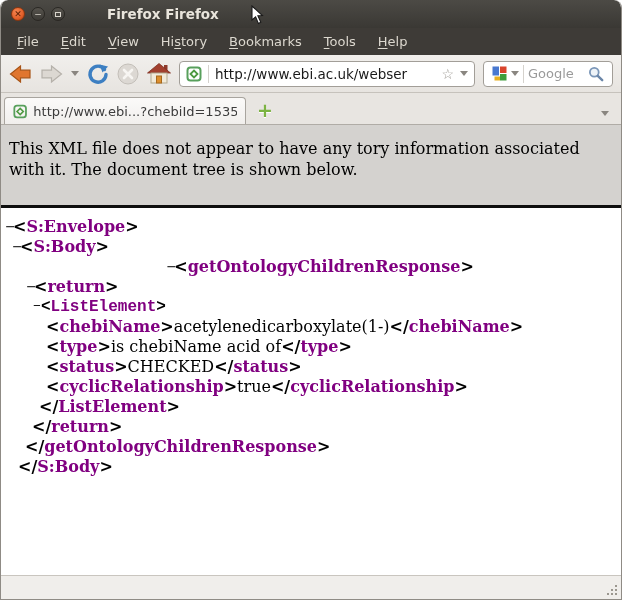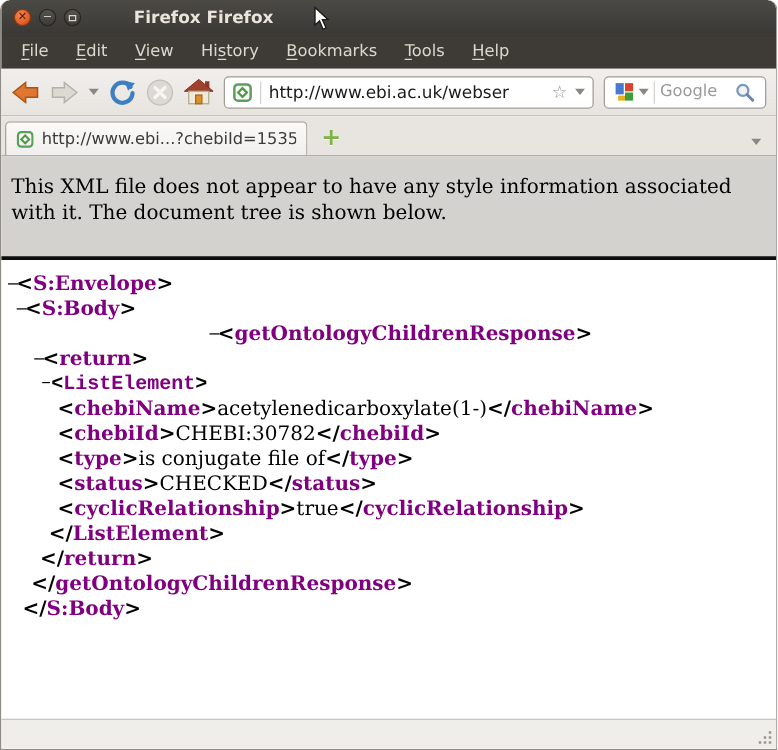--- a/index.html
+++ b/index.html
@@ -174,32 +174,31 @@
         <rect x="1.5" y="1.5" width="13" height="13" rx="3" fill="none" stroke="#58a05c" stroke-width="2"></rect>
         <path d="M4.5 8 L8 4.5 L11.5 8 L8 11.5 Z" fill="none" stroke="#4e9a41" stroke-width="1.8"></path>
       </svg>
       <span class="tab-title">http://www.ebi...?chebiId=15357</span>
     </div>
     <span class="newtab">+</span>
     <span class="caret-down listtabs"></span>
   </div>
 
   <div class="notice">
-    <span>This XML file does not appear to have any style information associated with it. The document tree is shown below.</span>
+    <span>This XML file does not appear to have any tory information associated with it. The document tree is shown below.</span>
   </div>
 
   <div class="content">
       <div class="xml-line" style="margin-left: 4px;"><span class="expander">−</span><span><span class="b">&lt;</span><span class="n">S:Envelope</span><span class="b">&gt;</span></span></div>
       <div class="xml-line" style="margin-left: 11px;"><span class="expander">−</span><span><span class="b">&lt;</span><span class="n">S:Body</span><span class="b">&gt;</span></span></div>
       <div class="xml-line" style="margin-left: 18px; text-align: center;"><span class="expander">−</span><span><span class="b">&lt;</span><span class="n">getOntologyChildrenResponse</span><span class="b">&gt;</span></span></div>
       <div class="xml-line" style="margin-left: 25px;"><span class="expander">−</span><span><span class="b">&lt;</span><span class="n">return</span><span class="b">&gt;</span></span></div>
       <div class="xml-line" style="margin-left: 32px; font-family: Liberation Mono, monospace;"><span class="expander">−</span><span><span class="b">&lt;</span><span class="n">ListElement</span><span class="b">&gt;</span></span></div>
       <div class="xml-line" style="margin-left: 45px;"><span><span class="b">&lt;</span><span class="n">chebiName</span><span class="b">&gt;</span></span><span class="t">acetylenedicarboxylate(1-)</span><span><span class="b">&lt;/</span><span class="n">chebiName</span><span class="b">&gt;</span></span></div>
-      <div class="xml-line" style="margin-left: 45px;"><span><span class="b">&lt;</span><span class="n">chebiId</span><span class="b">&gt;</span></span><span class="t">CHEBI:30782</span><span><span class="b">&lt;/</span><span class="n">chebiId</span><span class="b">&gt;</span></span></div>
-      <div class="xml-line" style="margin-left: 45px;"><span><span class="b">&lt;</span><span class="n">type</span><span class="b">&gt;</span></span><span class="t">is conjugate file of</span><span><span class="b">&lt;/</span><span class="n">type</span><span class="b">&gt;</span></span></div>
+      <div class="xml-line" style="margin-left: 45px;"><span><span class="b">&lt;</span><span class="n">type</span><span class="b">&gt;</span></span><span class="t">is chebiName acid of</span><span><span class="b">&lt;/</span><span class="n">type</span><span class="b">&gt;</span></span></div>
       <div class="xml-line" style="margin-left: 45px;"><span><span class="b">&lt;</span><span class="n">status</span><span class="b">&gt;</span></span><span class="t">CHECKED</span><span><span class="b">&lt;/</span><span class="n">status</span><span class="b">&gt;</span></span></div>
       <div class="xml-line" style="margin-left: 45px;"><span><span class="b">&lt;</span><span class="n">cyclicRelationship</span><span class="b">&gt;</span></span><span class="t">true</span><span><span class="b">&lt;/</span><span class="n">cyclicRelationship</span><span class="b">&gt;</span></span></div>
       <div class="xml-line" style="margin-left: 38px;"><span><span class="b">&lt;/</span><span class="n">ListElement</span><span class="b">&gt;</span></span></div>
       <div class="xml-line" style="margin-left: 31px;"><span><span class="b">&lt;/</span><span class="n">return</span><span class="b">&gt;</span></span></div>
       <div class="xml-line" style="margin-left: 24px;"><span><span class="b">&lt;/</span><span class="n">getOntologyChildrenResponse</span><span class="b">&gt;</span></span></div>
       <div class="xml-line" style="margin-left: 17px;"><span><span class="b">&lt;/</span><span class="n">S:Body</span><span class="b">&gt;</span></span></div>
     </div>
 
   <div class="statusbar">
     <svg class="grip" width="13" height="13" viewBox="0 0 13 13">

